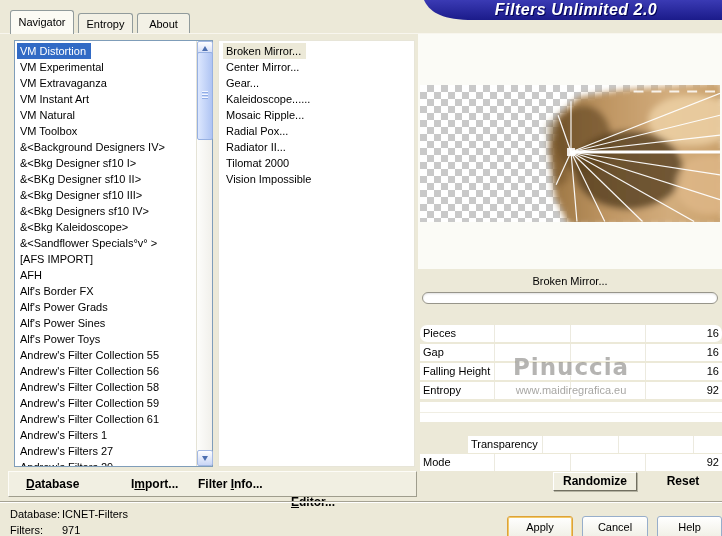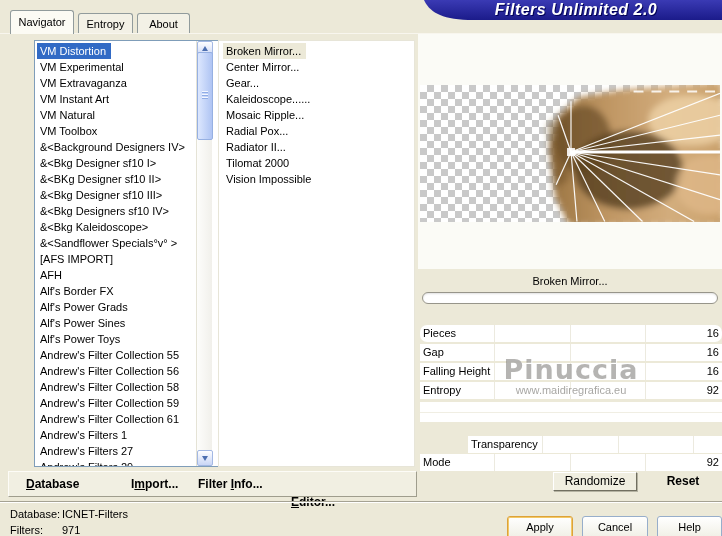--- a/index.html
+++ b/index.html
@@ -20,21 +20,21 @@
   .tab.active .tl { line-height:23px; }
   .tabline { position:absolute; left:0; top:33px; width:722px; height:1px; background:#F8F6EE; z-index:2; }
   .band { position:absolute; left:424px; top:0; width:298px; height:20px; }
   .band-title {
     position:absolute; left:440px; top:0; width:272px; height:20px; line-height:19px;
     text-align:center; color:#FFFFFF; font-weight:bold; font-style:italic;
     font-size:16px; letter-spacing:.5px; text-shadow:1px 1px 0 #000055; z-index:2;
   }
   
   .listbox { position:absolute; background:#FFFFFF; overflow:hidden; box-sizing:border-box; }
-  #cat-list  { left:14px;  top:40px; width:199px; height:427px; border:1px solid #7F9DB9; padding:2px 18px 8px 2px;margin-left:20px; }
+  #cat-list  { left:14px;  top:40px; width:199px; height:427px; border:1px solid #7F9DB9; padding:2px 18px 8px 2px; }
   #flt-list  { left:218px; top:40px; width:197px; height:427px; border:1px solid #E7E5D8; padding:2px 0 0 4px; }
   .li { height:16px; line-height:16px; padding:0 5px 0 3px; white-space:nowrap; width:fit-content; cursor:default; }
   .sel-blue { background:#316AC5; color:#FFFFFF; }
   .sel-pale { background:#ECE9D8; }
   
   .sb { position:absolute; left:196px; top:41px; width:16px; height:425px;
         background:linear-gradient(90deg,#FDFDFB,#F1F0EB); border-left:1px solid #E5E3D6; box-sizing:border-box; }
   .sb-btn { position:absolute; left:0; width:16px; height:16px; box-sizing:border-box;
         background:linear-gradient(180deg,#FEFEFF,#C9D6F6); border:1px solid #A3B8E3; border-radius:2px; }
   .sb-up { top:0; } .sb-down { bottom:0; }
@@ -60,30 +60,30 @@
   
   .prow { position:absolute; left:420px; width:302px; height:17px; background:#FFFFFF;
         background-image:linear-gradient(90deg,
           rgba(0,0,0,0) 0 74px,#ECEADF 74px 75px,rgba(0,0,0,0) 75px 150px,
           #ECEADF 150px 151px,rgba(0,0,0,0) 151px 225px,#ECEADF 225px 226px,rgba(0,0,0,0) 226px); }
   .prow .pl { position:absolute; left:3px;  top:2px; }
   .prow .pv { position:absolute; right:3px; top:2px; }
   .prow-empty { position:absolute; left:420px; top:402px; width:302px; height:20px; background:#FFFFFF; }
   .prow-empty .mid { position:absolute; left:0; top:10px; width:302px; height:1px; background:#F0EEE3; }
   .wm1 { position:absolute; left:420px; top:354px; width:302px; text-align:center; z-index:5;
-        font-family:"DejaVu Sans",sans-serif; font-size:27px; font-weight:bold; letter-spacing:1px;
+        font-family:"DejaVu Sans",sans-serif; font-size:23px; font-weight:bold; letter-spacing:1px;
         color:rgba(120,118,114,.55); pointer-events:none;
         text-shadow:1px 1px 0 rgba(255,255,255,.8); }
   .wm2 { position:absolute; left:420px; top:384px; width:302px; text-align:center; z-index:5;
         font-size:11px; color:rgba(120,118,114,.65); pointer-events:none;
         text-shadow:1px 1px 0 rgba(255,255,255,.8); }
   
   #randomize-btn { position:absolute; left:553px; top:472px; width:84px; height:19px; box-sizing:border-box;
         background:#F0EEE0; border:1px solid; border-color:#FFFFFF #716F60 #716F60 #FFFFFF;
-        box-shadow:1px 1px 0 #B5B3A2; font-weight:normal; font-size:12px; text-align:center; line-height:16px; cursor:default; }
+        box-shadow:1px 1px 0 #B5B3A2; font-weight:bold; font-size:12px; text-align:center; line-height:16px; cursor:default; }
   #reset-btn { position:absolute; left:655px; top:473px; width:56px; height:18px;
         font-weight:bold; font-size:12px; text-align:center; line-height:16px;
         background:none; border:none; cursor:default; }
   #menubar { position:absolute; left:8px; top:471px; width:409px; height:26px; box-sizing:border-box;
         background:#F1EFE2; border:1px solid; border-color:#FDFCF7 #9F9D8D #9F9D8D #FDFCF7; }
   .mitem { position:absolute; top:0; height:24px; line-height:24px; font-weight:bold; font-size:12px; cursor:default; }
   .mitem u { text-decoration:underline; }
   #mi-0 { left:17px; } #mi-1 { left:122px; } #mi-2 { left:189px; } #mi-3 { left:282px;margin-top:18px; }
   
   .statline-a { position:absolute; left:0; top:501px; width:722px; height:1px; background:#A5A293; }

